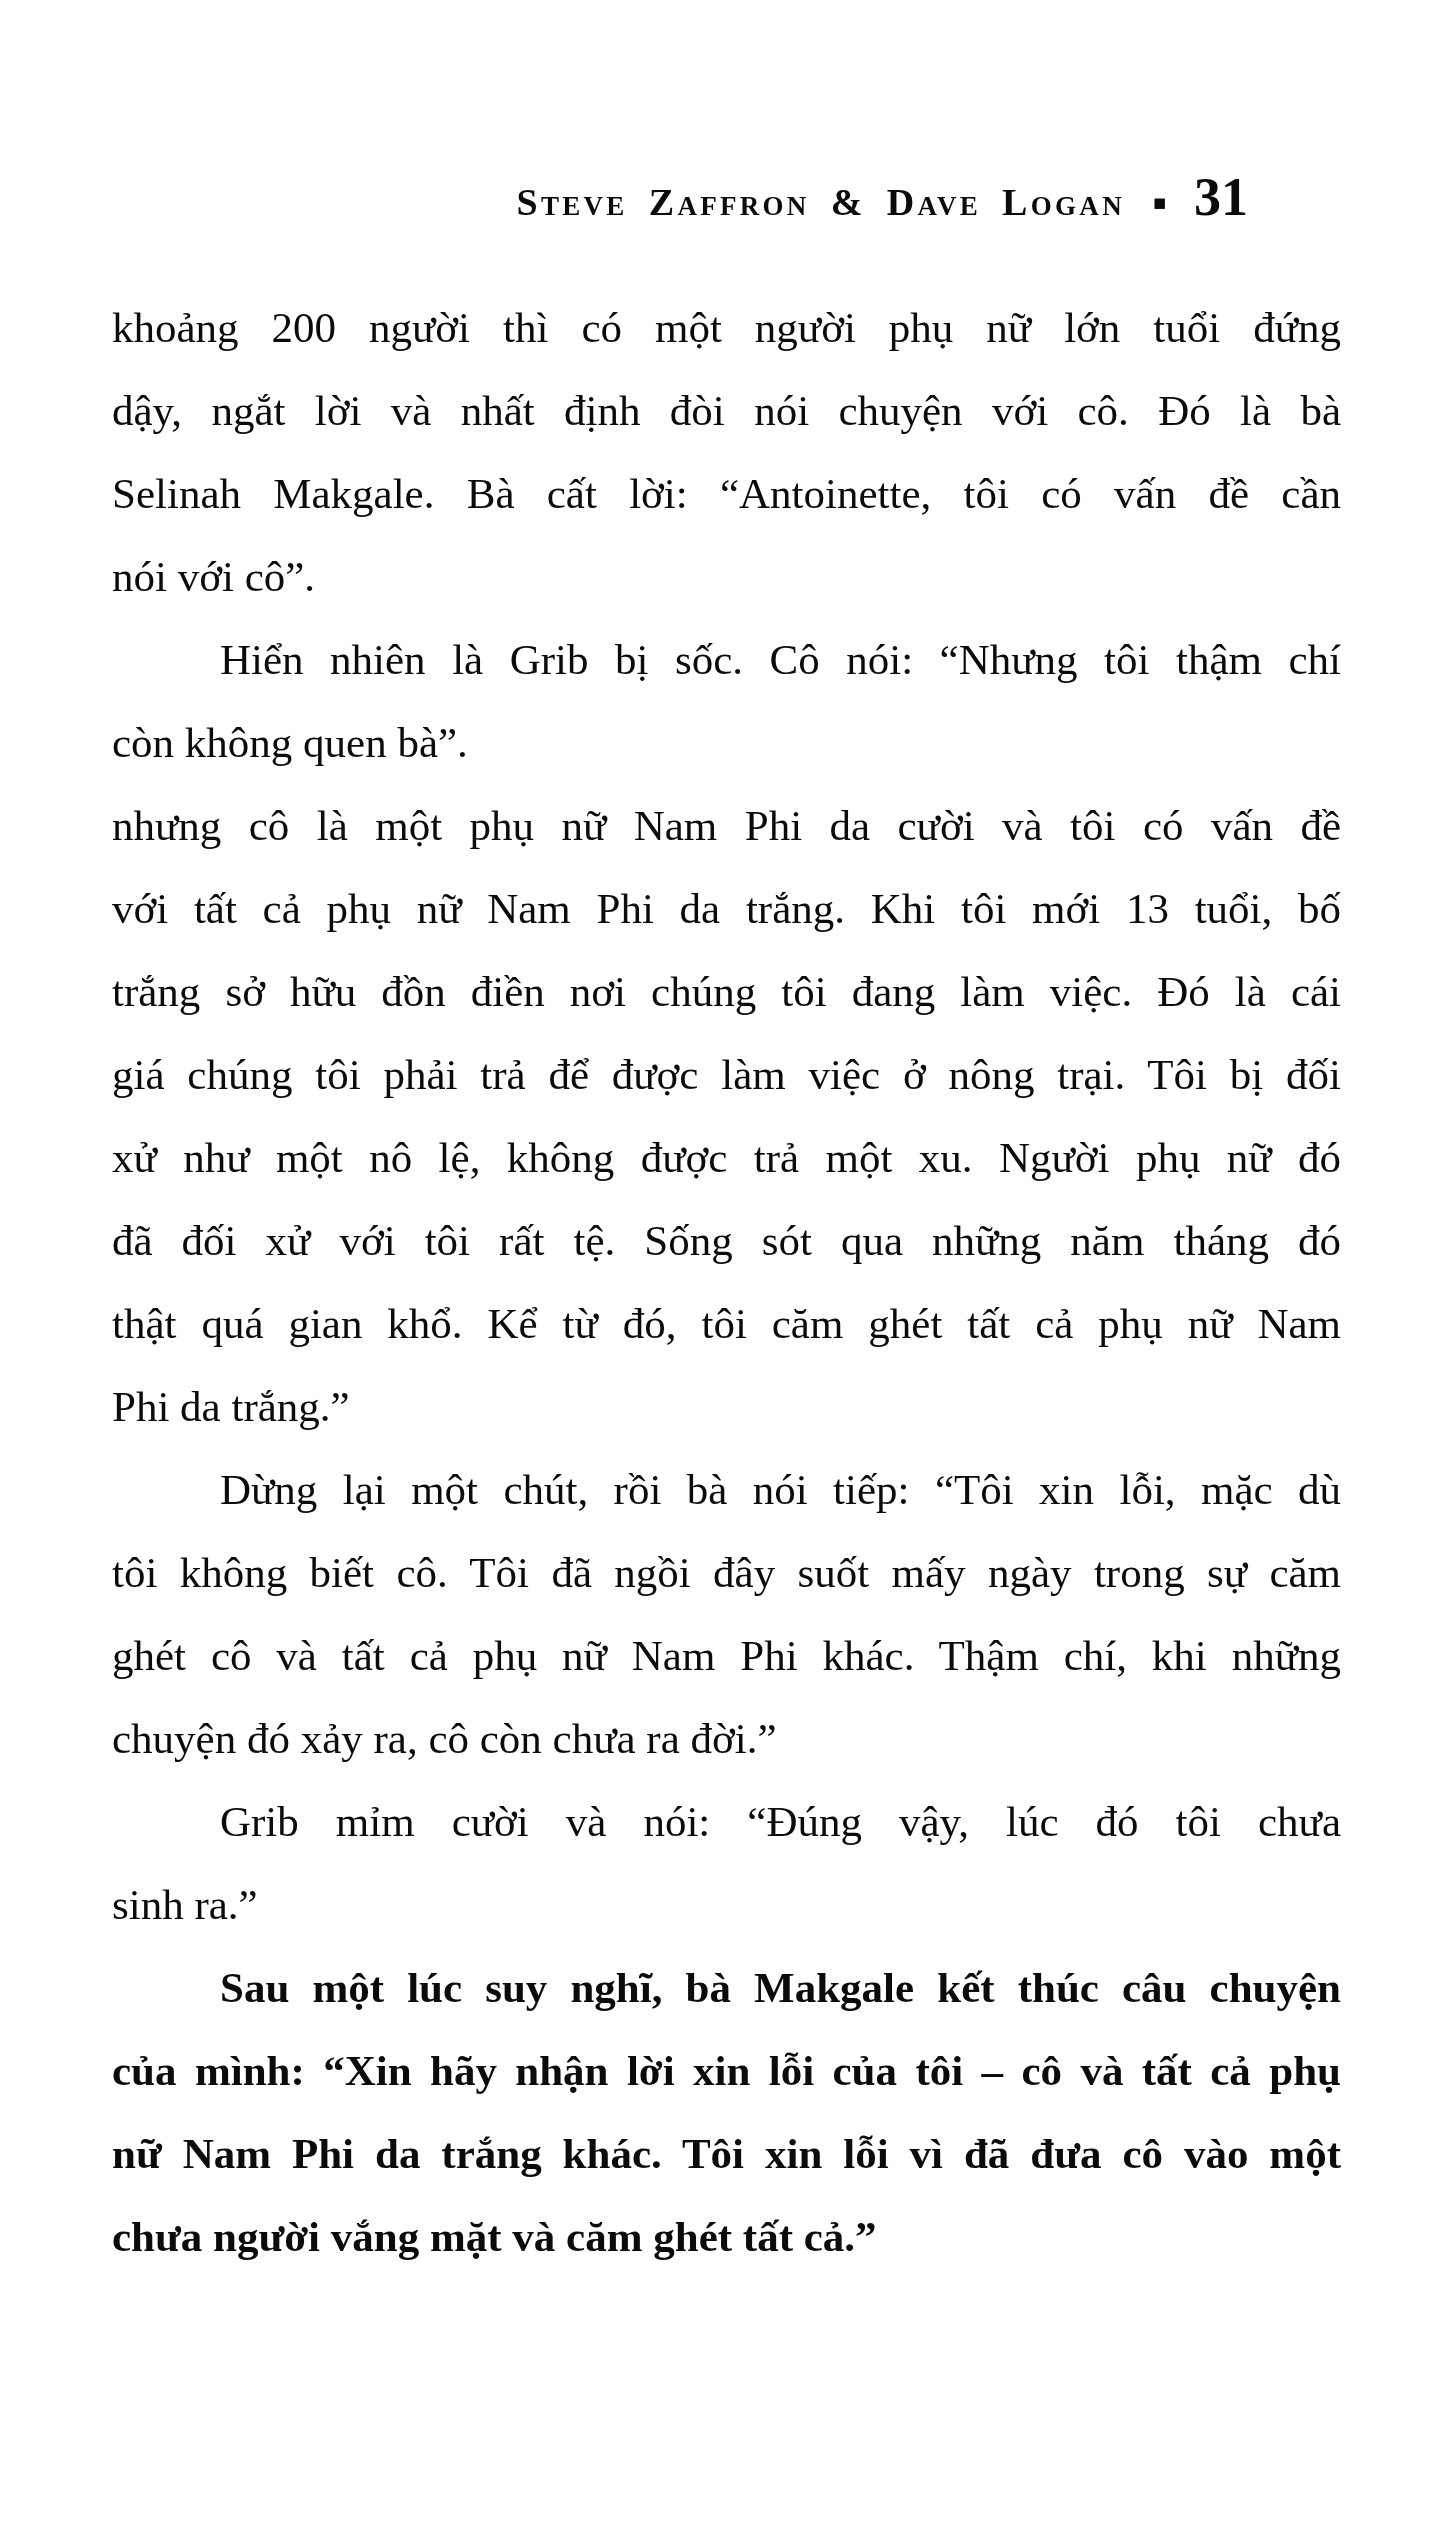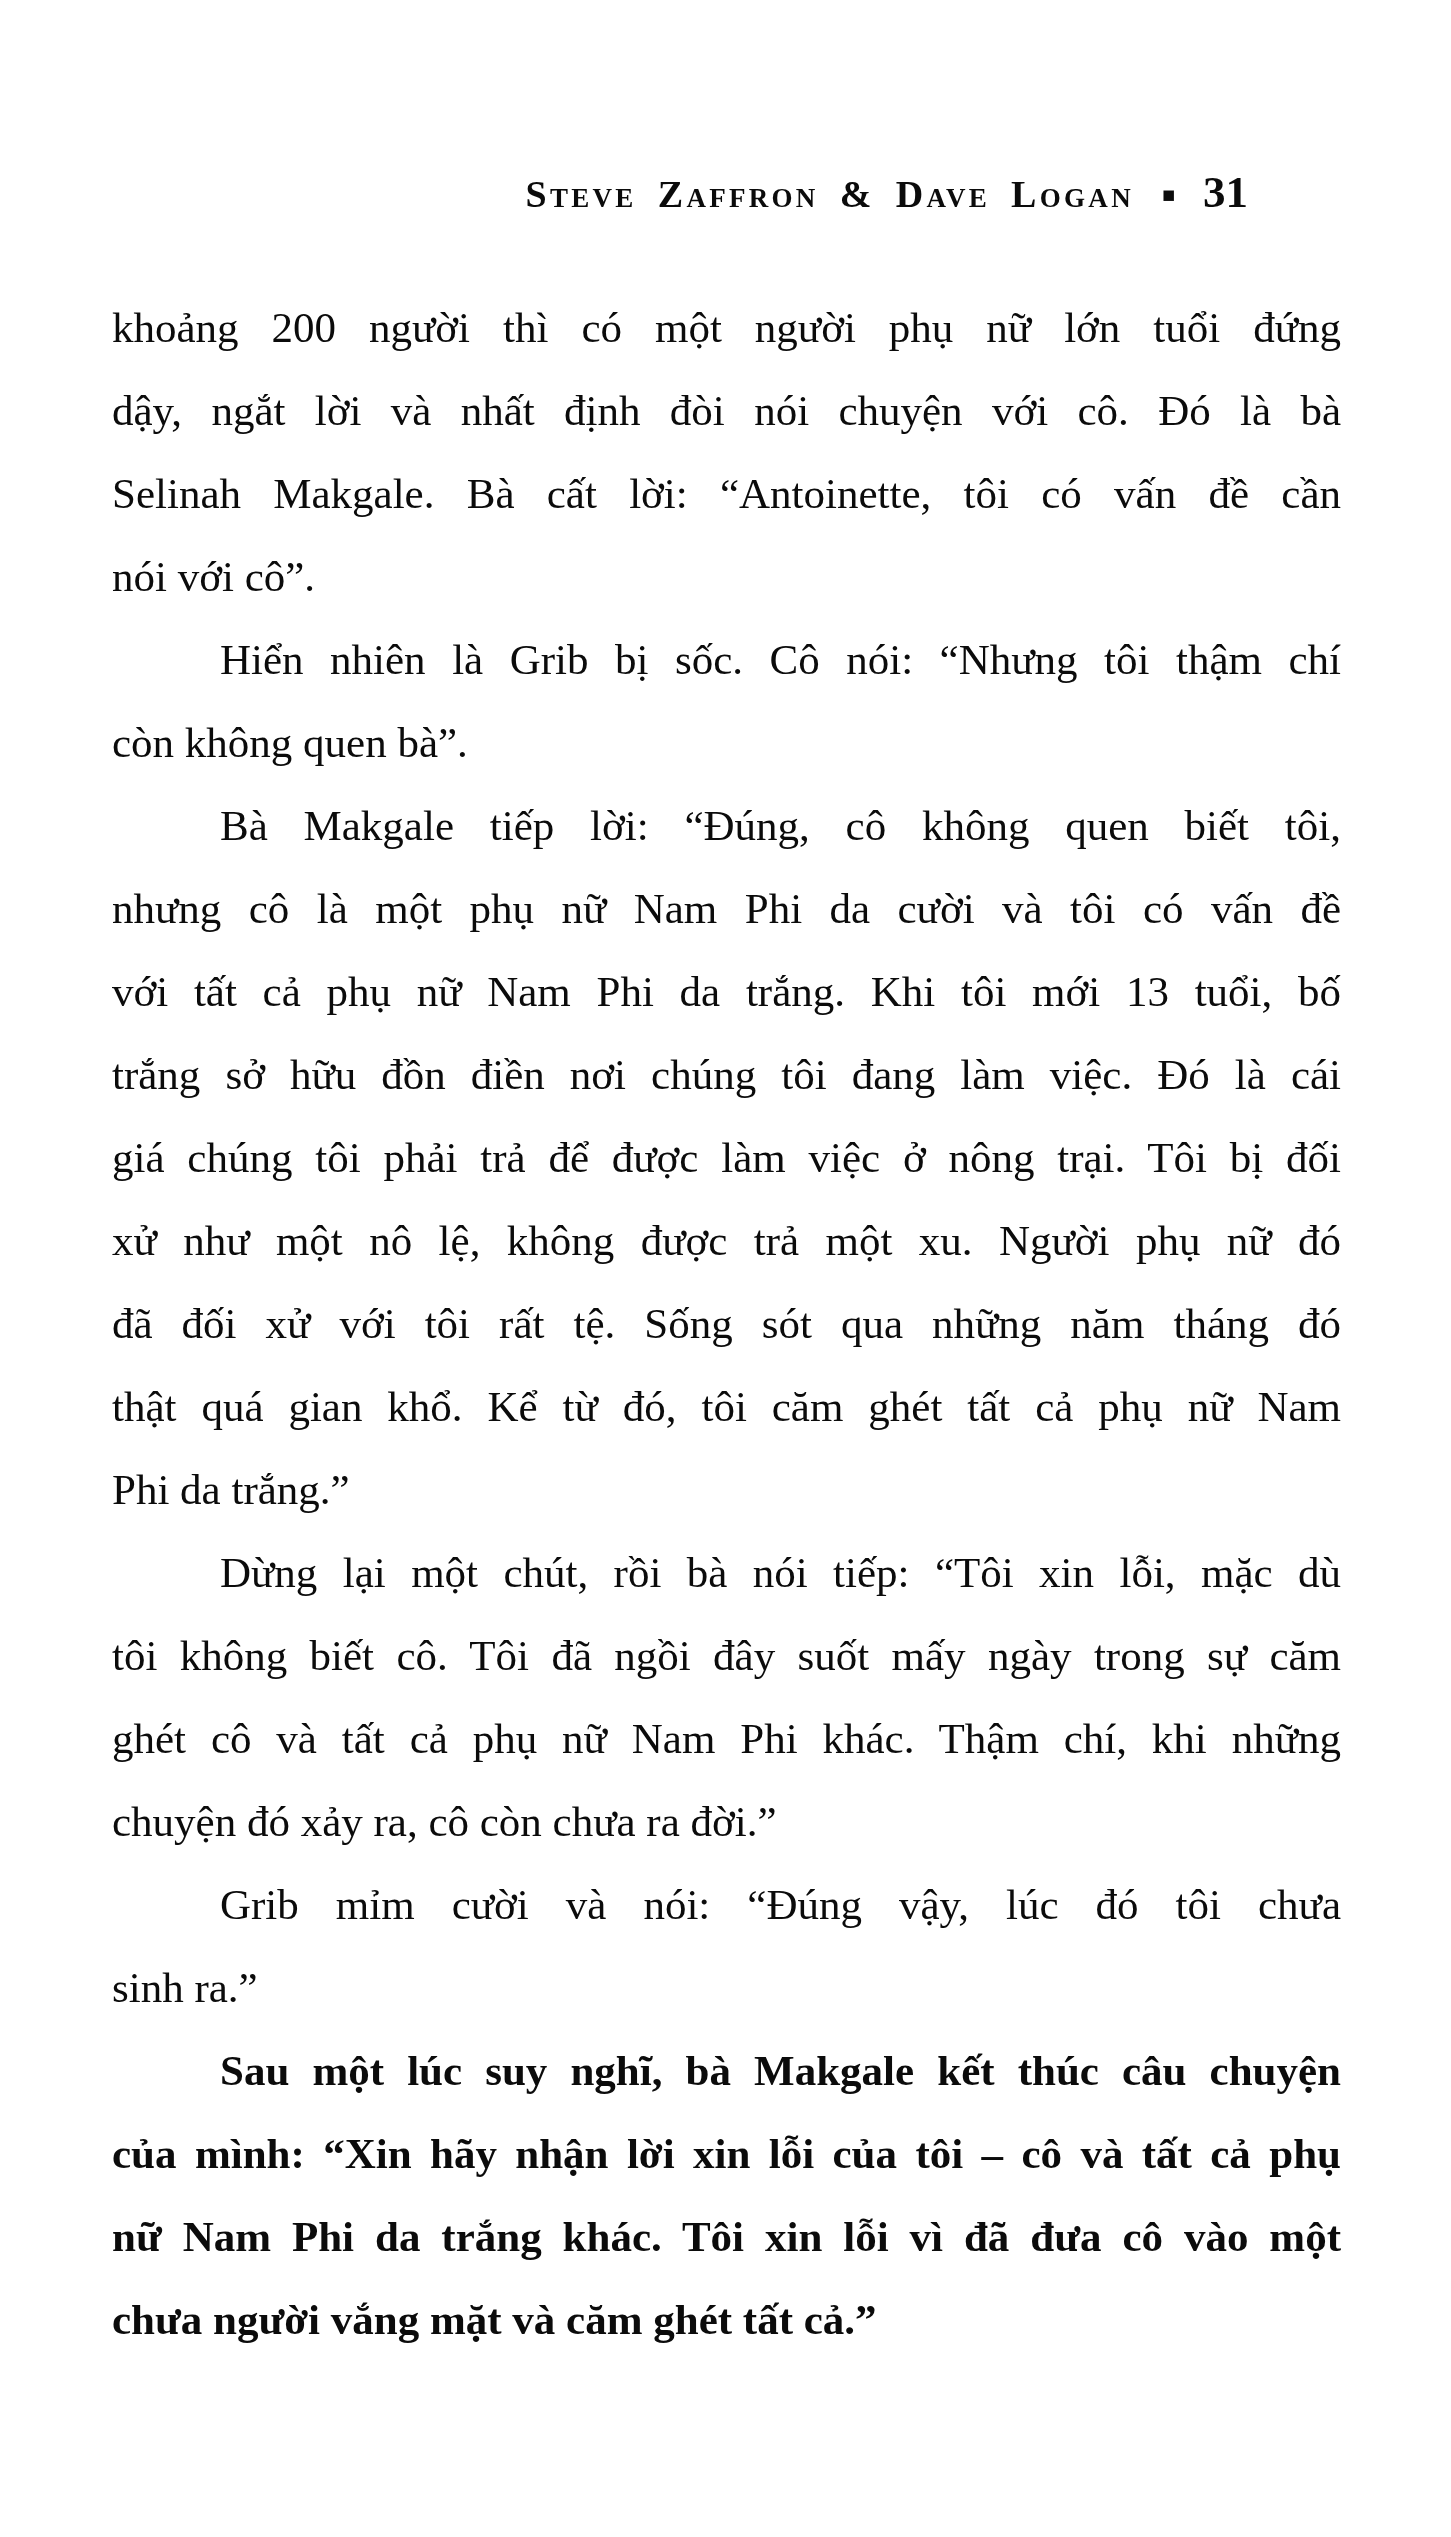--- a/index.html
+++ b/index.html
@@ -35,21 +35,21 @@
     letter-spacing: 3.3px;
     word-spacing: 8.3px;
   }
   .square-sep {
     font-size: 21.6px;
     position: relative;
     top: -5px;
     line-height: 1;
   }
   .page-number {
-    font-size: 45px;
+    font-size: 54px;
     font-weight: 600;
   }
   .body-text {
     position: absolute;
     top: 286px;
     left: 112px;
     width: 1229px;
   }
   .para { margin: 0; }
   .para.bold .line { font-weight: 700; }
@@ -86,21 +86,20 @@
       <div class="line">Selinah Makgale. Bà cất lời: “Antoinette, tôi có vấn đề cần</div>
       <div class="line last">nói với cô”.</div>
     </div>
 
     <div class="para">
       <div class="line indent">Hiển nhiên là Grib bị sốc. Cô nói: “Nhưng tôi thậm chí</div>
       <div class="line last">còn không quen bà”.</div>
     </div>
 
     <div class="para">
-      <div class="line indent">Bà Makgale tiếp lời: “Đúng, cô không quen biết tôi,</div>
       <div class="line">nhưng cô là một phụ nữ Nam Phi da cười và tôi có vấn đề</div>
       <div class="line">với tất cả phụ nữ Nam Phi da trắng. Khi tôi mới 13 tuổi, bố</div>
       <div class="line">trắng sở hữu đồn điền nơi chúng tôi đang làm việc. Đó là cái</div>
       <div class="line">giá chúng tôi phải trả để được làm việc ở nông trại. Tôi bị đối</div>
       <div class="line">xử như một nô lệ, không được trả một xu. Người phụ nữ đó</div>
       <div class="line">đã đối xử với tôi rất tệ. Sống sót qua những năm tháng đó</div>
       <div class="line">thật quá gian khổ. Kể từ đó, tôi căm ghét tất cả phụ nữ Nam</div>
       <div class="line last">Phi da trắng.”</div>
     </div>
 

